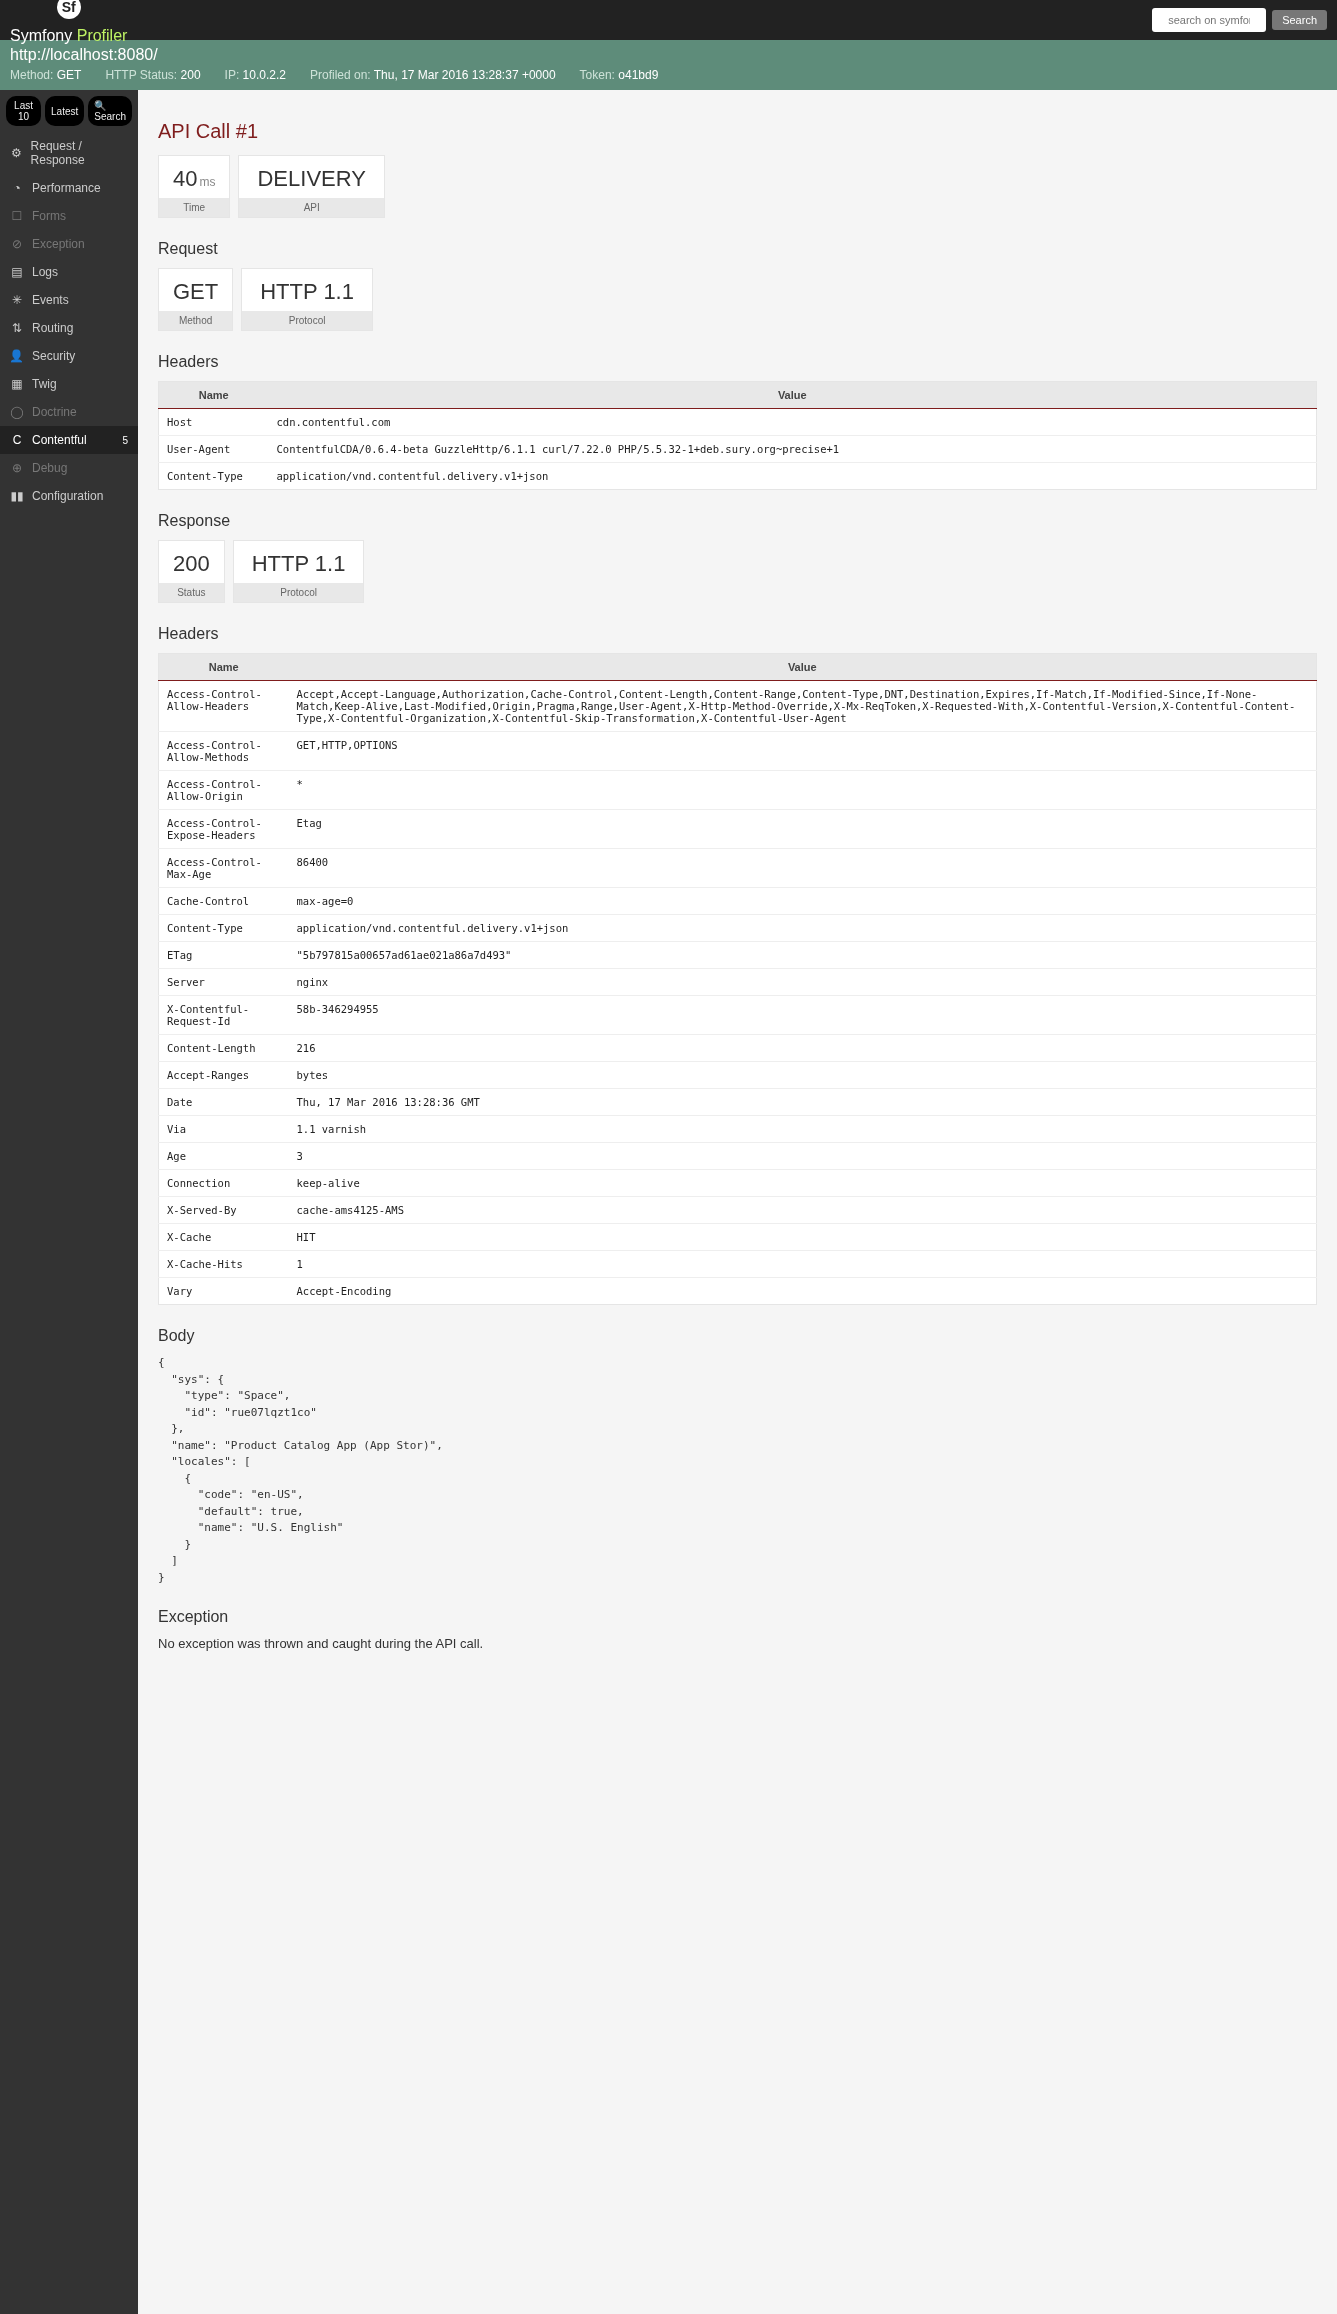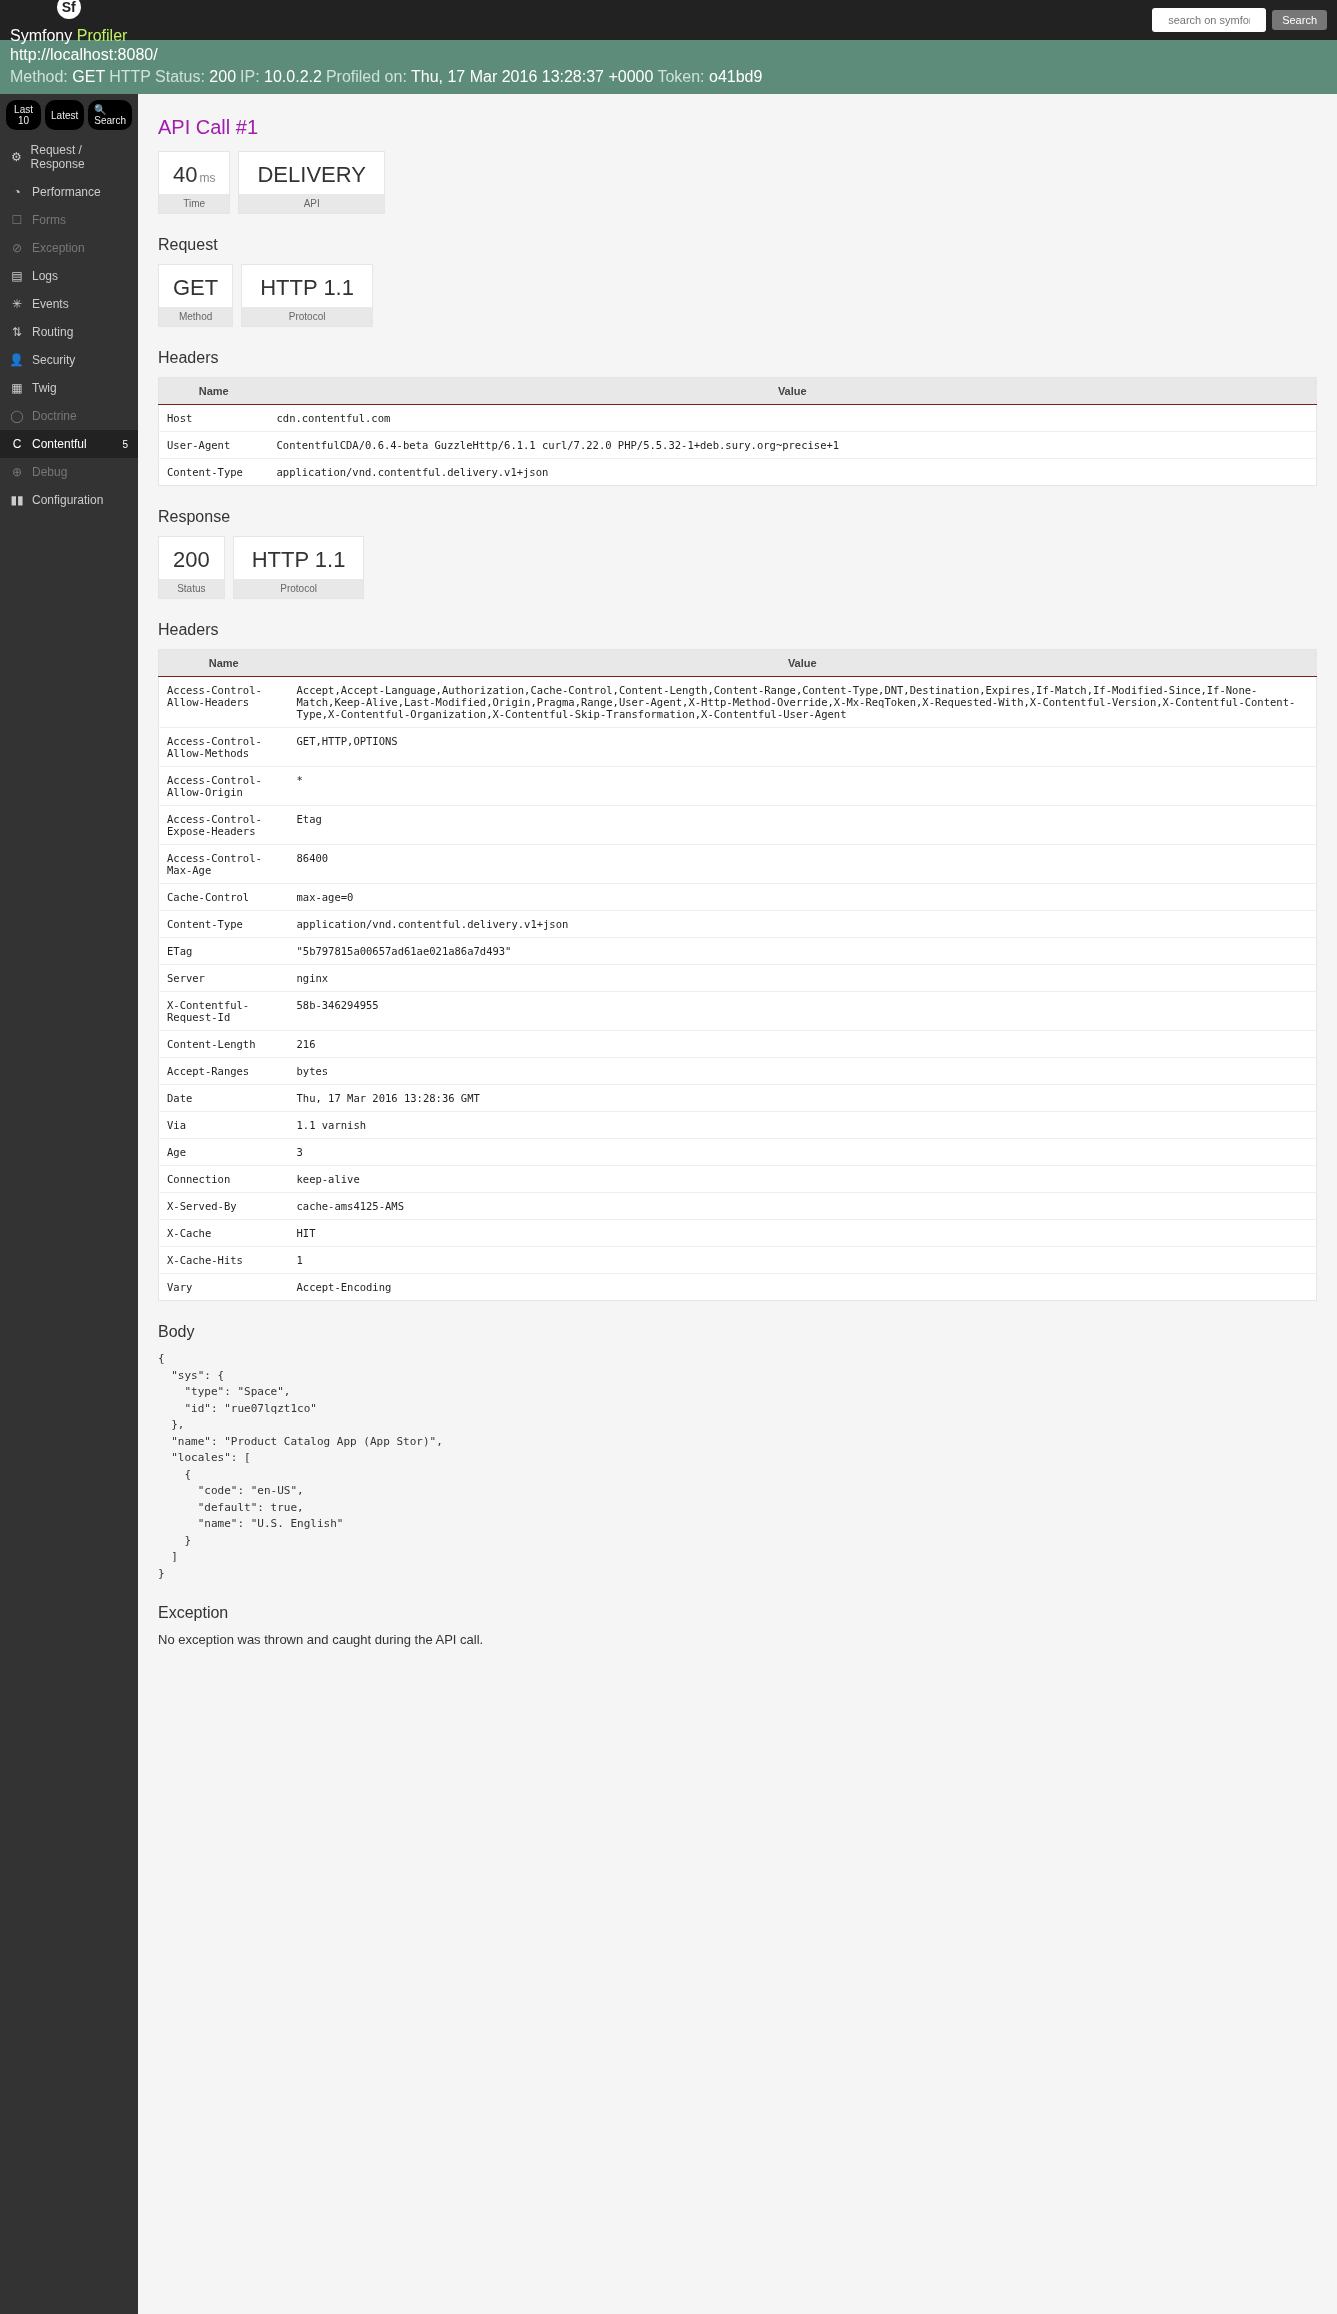--- a/index.html
+++ b/index.html
@@ -8,37 +8,37 @@
 .topbar-left { display: flex; align-items: center; gap: 8px; flex-direction: column; }
 .logo-circle { width: 24px; height: 24px; background: #fff; border-radius: 50%; display: flex; align-items: center; justify-content: center; color: #222; font-weight: bold; font-size: 14px; }
 .brand { color: #fff; font-size: 16px; }
 .brand .light { color: #bef264; }
 .topbar-right { display: flex; align-items: center; gap: 6px; }
 .search-input { width: 114px; height: 24px; padding: 2px 16px; border: none; border-radius: 3px; font-size: 11px; }
 .search-btn { background: #777; color: #fff; border: none; padding: 4px 10px; border-radius: 3px; font-size: 11px; cursor: pointer; }
 
 .summary-bar { background: #5e8c7a; color: #fff; padding: 6px 10px 8px; }
 .summary-url { font-size: 16px; font-weight: 500; margin-bottom: 4px; }
-.summary-meta { display: flex; gap: 4px; font-size: 16px; flex-wrap: wrap; }
+.summary-meta { display: flex; gap: 24px; font-size: 12px; flex-wrap: wrap; }
 .summary-meta span .lbl { color: #cde2d8; }
 .summary-meta span .val { color: #fff; }
 
 .layout { display: flex; min-height: calc(100vh - 82px); }
 .sidebar { width: 138px; background: #333; color: #ccc; flex-shrink: 0; }
 .sidebar-controls { display: flex; gap: 4px; padding: 6px; }
 .mini-btn { background: #000000; color: #eee; border: none; font-size: 10px; padding: 4px 6px; border-radius: 10px; cursor: pointer; }
 .mini-btn.search { flex: 1; text-align: left; }
 .nav-item { display: flex; align-items: center; padding: 7px 10px; font-size: 12px; gap: 8px; cursor: pointer; }
 .nav-item.muted { color: #777; }
 .nav-item.active { background: #222; color: #fff; }
 .nav-item .badge { margin-left: auto; font-size: 10px; color: #fff; }
 .nav-icon { width: 14px; height: 14px; display: inline-flex; align-items: center; justify-content: center; font-size: 12px; }
 
 .content { flex: 1; padding: 14px 20px 30px; }
-h2 { font-size: 20px; font-weight: 400; margin: 8px 0 12px; color: #a21caf; }
+h2 { font-size: 20px; font-weight: 400; margin: 16px 0 12px; color: #7f1d1d; }
 h3 { font-size: 16px; font-weight: 400; margin: 22px 0 10px; color: #333; }
 .metrics { display: flex; gap: 8px; margin-bottom: 6px; }
 .metric { background: #fff; border: 1px solid #e5e5e5; text-align: center; min-width: 65px; }
 .metric-val { font-size: 22px; padding: 10px 14px 6px; color: #333; }
 .metric-val .unit { font-size: 12px; color: #888; margin-left: 2px; }
 .metric-lbl { background: #e8e8e8; font-size: 10px; padding: 4px; color: #666; }
 .metric.wide .metric-val { padding: 10px 18px 6px; }
 
 table { width: 100%; border-collapse: collapse; background: #fff; border: 1px solid #e5e5e5; font-size: 11px; }
 thead th { background: #e8e8e8; text-align: center; padding: 7px 8px; font-weight: 600; color: #444; border-bottom: 1px solid #7f1d1d; }

